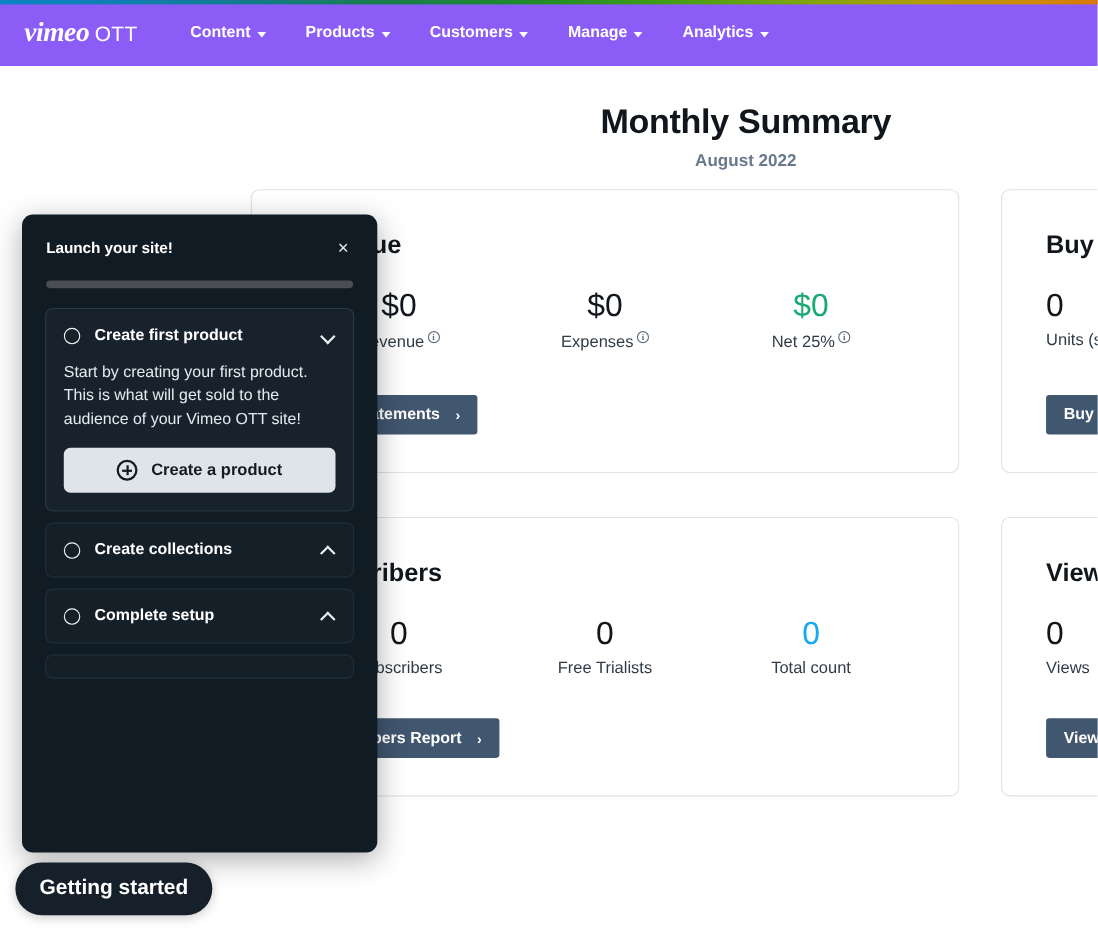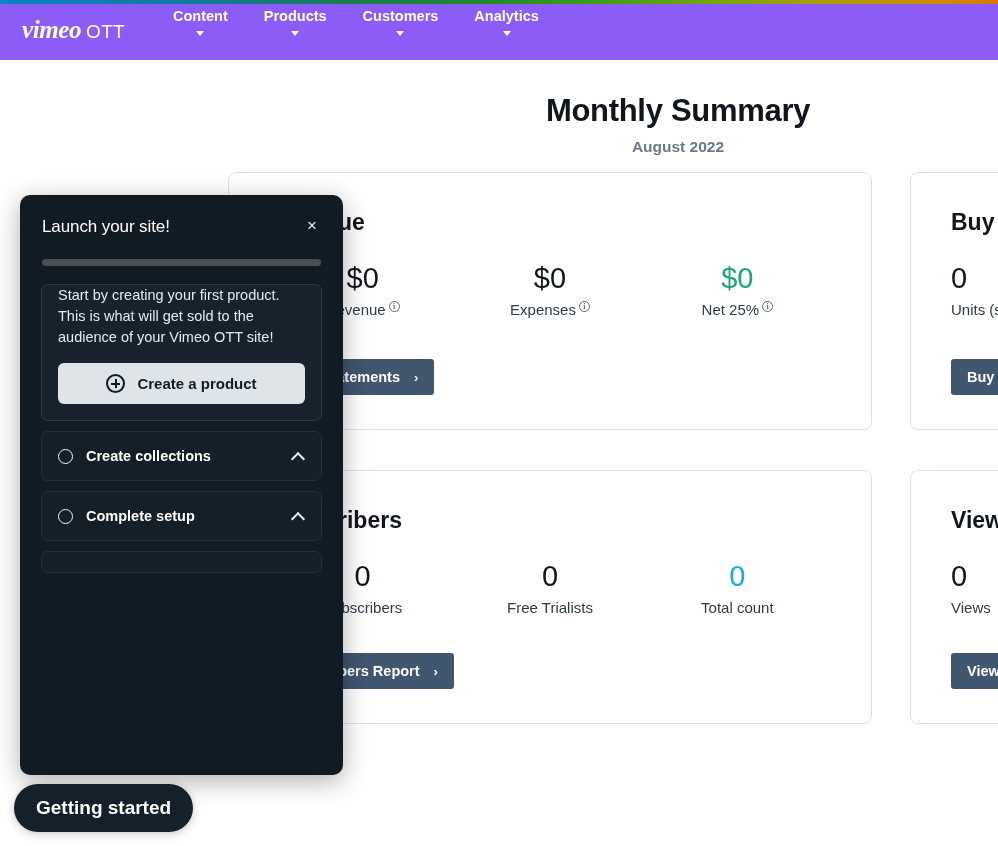--- a/index.html
+++ b/index.html
@@ -88,21 +88,20 @@
     display: flex;
     align-items: center;
     gap: 6px;
     padding: 0 18px;
     height: 44px;
     color: #ffffff;
     font-size: 14.5px;
     font-weight: bold;
     cursor: pointer;
     white-space: nowrap;
-    flex-direction: column;
   }
   .chev-down {
     display: inline-block;
     width: 0; height: 0;
     border-left: 4.5px solid transparent;
     border-right: 4.5px solid transparent;
     border-top: 5px solid #ffffff;
     position: relative;
     top: 1px;
   }
@@ -229,22 +228,22 @@
     box-shadow: 0 6px 26px rgba(0,0,0,0.32);
     overflow: hidden;
     z-index: 50;
   }
 
   .panel-head {
     position: relative;
     padding: 22px 22px 0 22px;
   }
   .panel-title {
-    font-size: 17px;
-    font-weight: normal;
+    font-size: 14px;
+    font-weight: bold;
     color: #ffffff;
     letter-spacing: -0.1px;
   }
   .panel-close {
     position: absolute;
     top: 20px;
     right: 20px;
     width: 22px; height: 22px;
     background: transparent;
     border: none;
@@ -414,20 +413,24 @@
       </div>
       <div class="nav-item">
         <span>Products</span>
         <i class="chev-down"></i>
       </div>
       <div class="nav-item">
         <span>Customers</span>
         <i class="chev-down"></i>
       </div>
       <div class="nav-item">
+        <span>Manage</span>
+        <i class="chev-down"></i>
+      </div>
+      <div class="nav-item">
         <span>Analytics</span>
         <i class="chev-down"></i>
       </div>
     </div>
   </div>
 
   <div class="page-head">
     <div class="page-title">Monthly Summary</div>
     <div class="page-sub">August 2022</div>
   </div>
@@ -516,20 +519,25 @@
       <button class="panel-close">×</button>
     </div>
 
     <div class="progress-track">
       <div class="progress-fill" id="progress-fill" style="width: 0%;"></div>
     </div>
 
     <div class="task-list">
 
       <div class="task-card active">
+        <div class="task-row">
+          <span class="task-circle"></span>
+          <span class="task-label">Create first product</span>
+          <span class="caret"></span>
+        </div>
         <div class="task-body">
           <div class="task-desc">Start by creating your first product. This is what will get sold to the audience of your Vimeo OTT site!</div>
           <button class="task-action">
             <span class="plus-circle"></span>
             <span>Create a product</span>
           </button>
         </div>
       </div>
 
 

